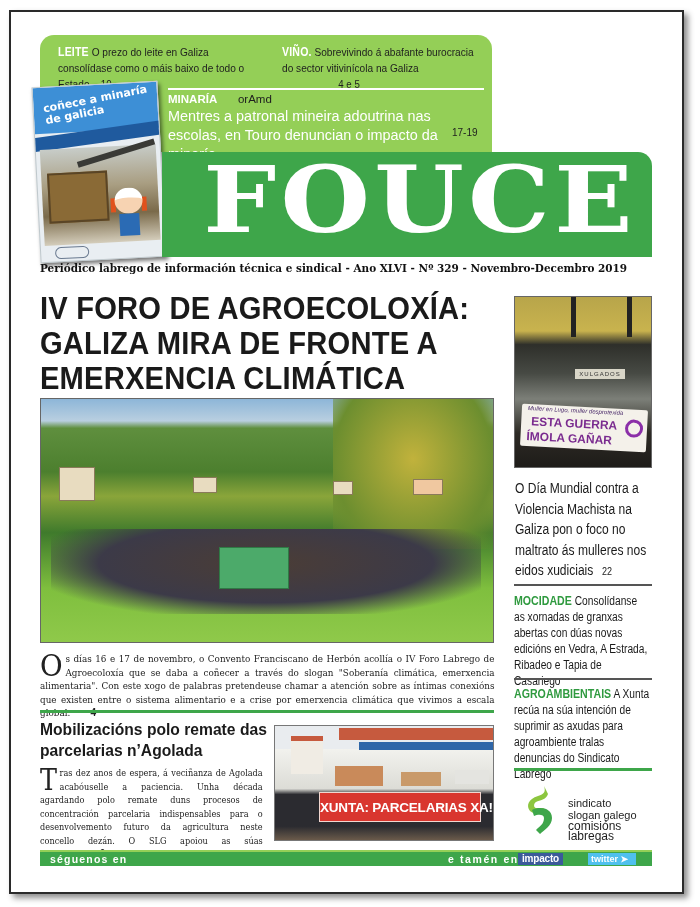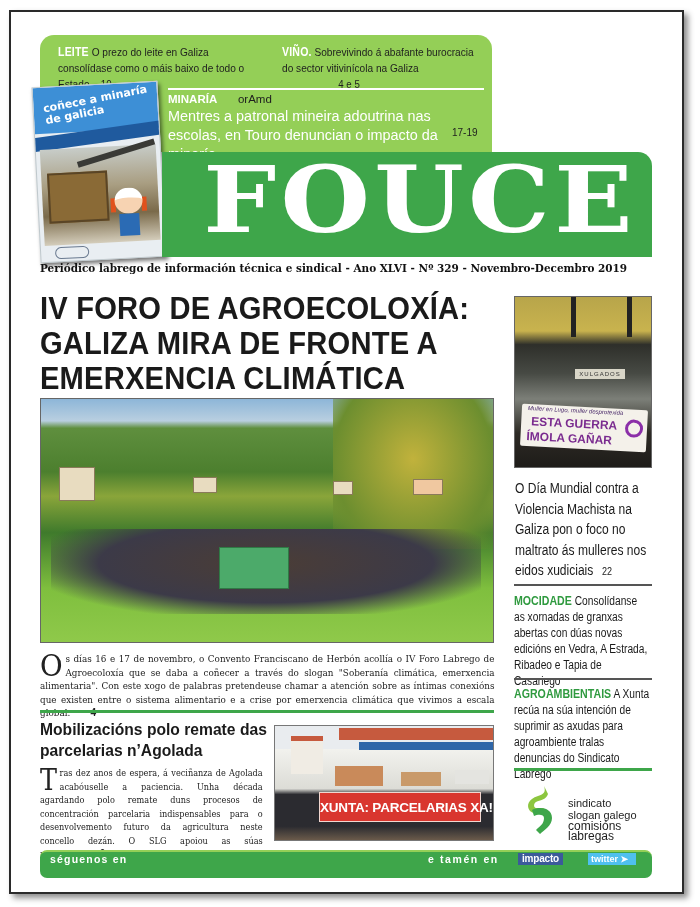--- a/index.html
+++ b/index.html
@@ -168,28 +168,27 @@
   .side-mocidade { top: 593px; }
   .side-agro { top: 686px; }
 
   .slg-logo { position: absolute; left: 518px; top: 782px; width: 140px; height: 56px; }
   .slg-mark { position: absolute; left: 4px; top: 2px; width: 36px; height: 52px; }
   .slg-text { position: absolute; left: 50px; top: 16px; font-size: 11px; line-height: 11.5px; color: #1e1e1e; }
   .slg-text .small { font-size: 12px; line-height: 10px; }
 
   
   .footer-bar {
-    position: absolute; left: 40px; top: 850px; width: 612px; height: 28px; background: #3ea64a;
+    position: absolute; left: 40px; top: 850px; width: 612px; height: 16px; background: #3ea64a;
     border-top: 2px solid #94cf57;
-    border-radius: 7px;
   }
   .footer-item { position: absolute; top: 0; line-height: 14px; font-weight: bold; color: #fff; font-size: 10.5px; }
   .f-follow { left: 10px; letter-spacing: 1.2px; }
   .f-url { left: 142px; letter-spacing: 3.2px; }
-  .f-also { left: 388px; letter-spacing: 1.6px; }
+  .f-also { left: 408px; letter-spacing: 1.6px; }
   .f-fb {
     left: 478px; top: 1px; height: 12px; line-height: 12px; padding: 0 4px; background: #3b5a9a; color: #fff;
     font-size: 10px; letter-spacing: -0.2px;
   }
   .f-tw {
     left: 548px; top: 1px; height: 12px; line-height: 12px; width: 48px; padding-left: 3px; background: #4fc0ee; color: #fff;
     font-size: 9px;
   }
 </style>
 </head>

